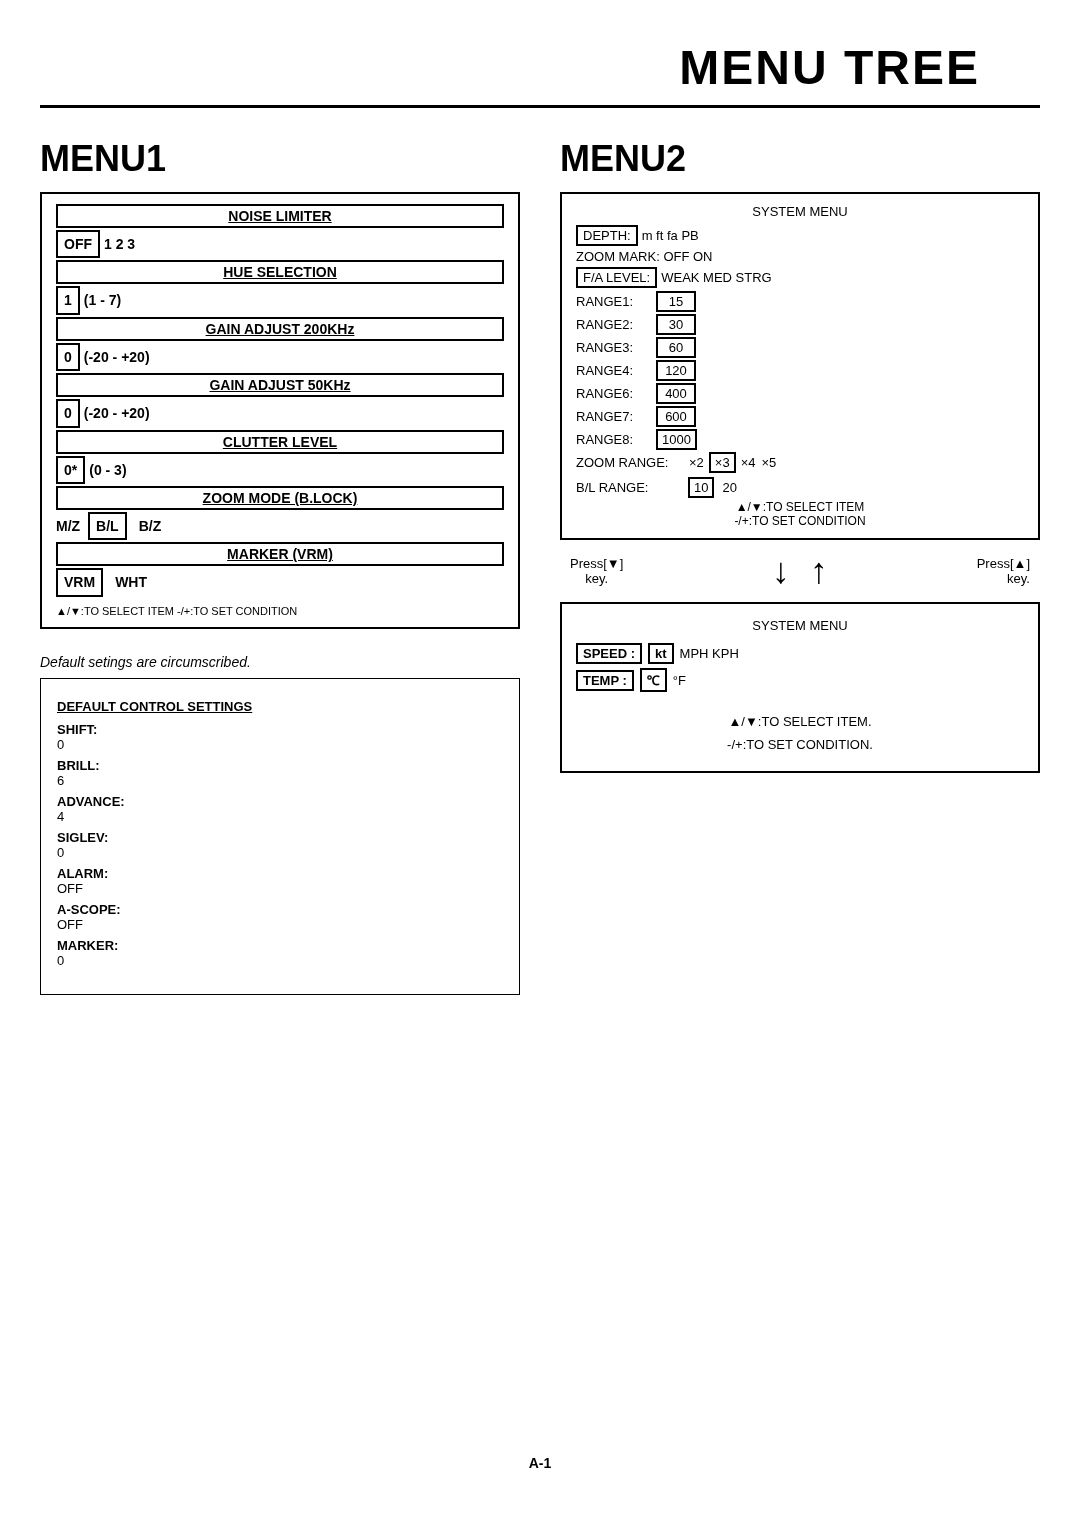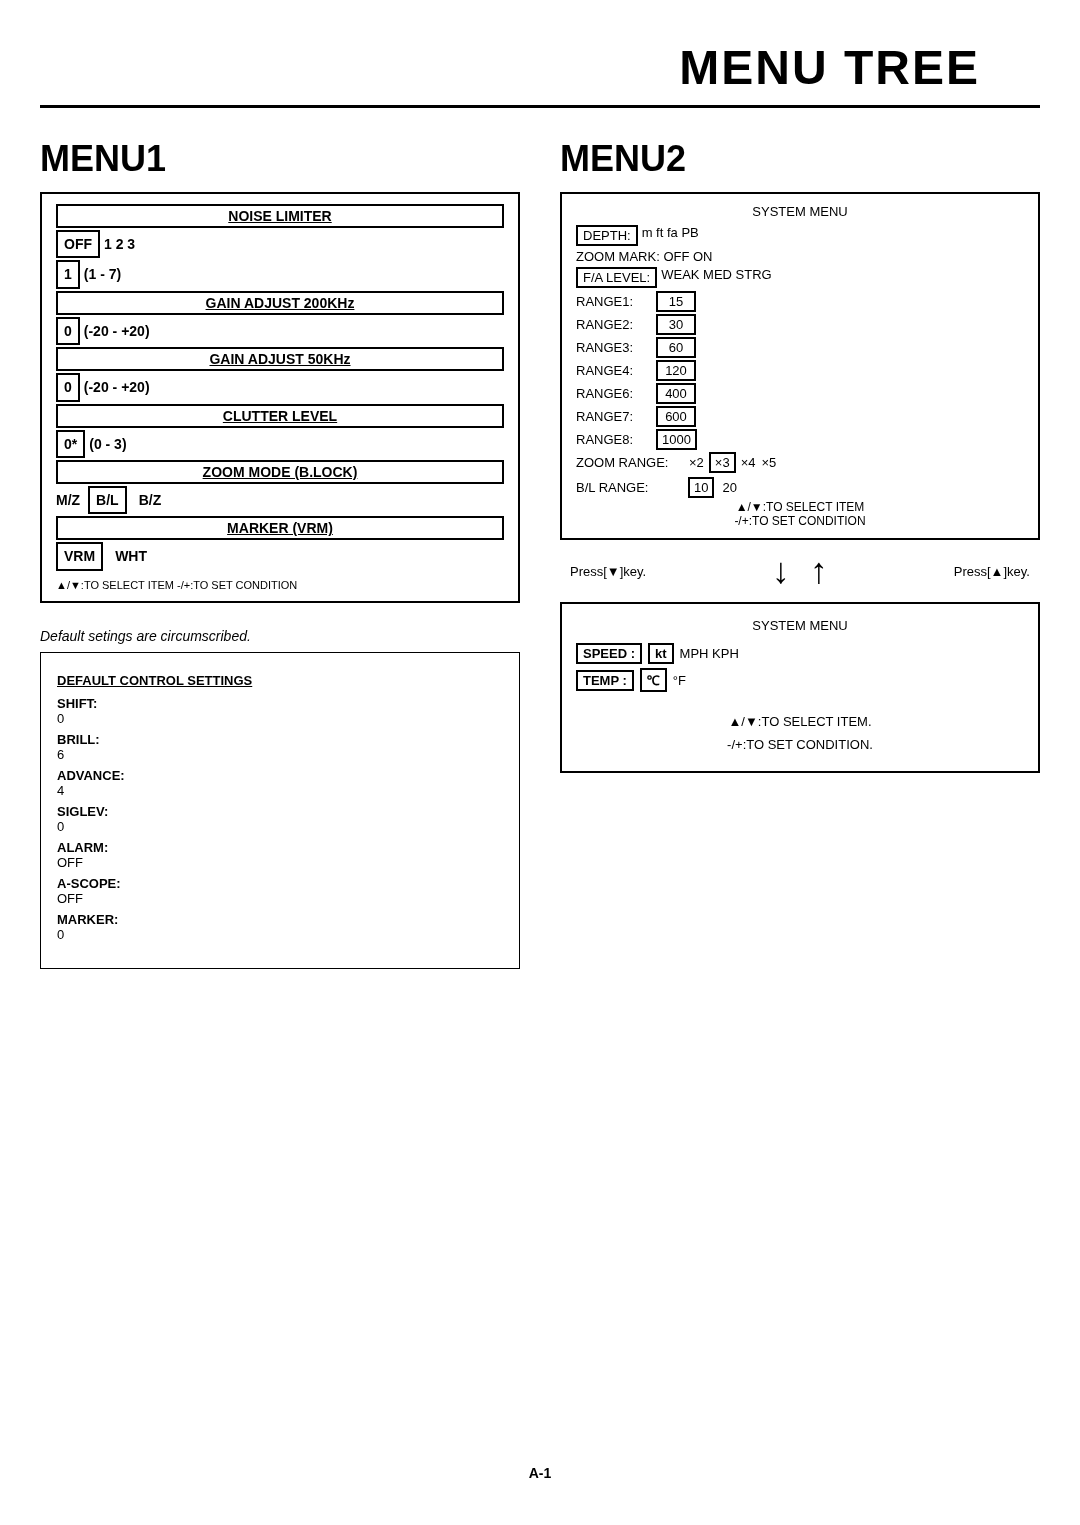--- a/index.html
+++ b/index.html
@@ -132,20 +132,21 @@
       font-size: 13px;
     }
     .system-menu-title {
       text-align: center;
       font-size: 13px;
       font-weight: 400;
       margin-bottom: 6px;
     }
     .sm-row {
       display: flex;
+      align-items: center;
       margin-bottom: 3px;
       font-size: 13px;
     }
     .sm-row .boxed {
       border: 2px solid #000;
       padding: 1px 5px;
       margin-right: 4px;
       font-size: 13px;
     }
     .sm-range-row {
@@ -172,20 +173,21 @@
     
     .arrows-section {
       display: flex;
       justify-content: space-between;
       align-items: center;
       margin: 10px 0;
       padding: 0 10px;
     }
     .arrow-group {
       display: flex;
+      flex-direction: column;
       align-items: center;
       font-size: 13px;
     }
     .press-label {
       font-size: 13px;
     }
 
     
     .speed-temp-box {
       border: 2px solid #000;
@@ -215,21 +217,21 @@
       margin-top: 18px;
       line-height: 1.8;
     }
 
     
     .page-number {
       text-align: center;
       font-size: 14px;
       font-weight: 700;
       position: absolute;
-      bottom: 44px;
+      bottom: 54px;
       left: 50%;
       transform: translateX(-50%);
     }
 
     
     .zoom-range-line {
       display: flex;
       align-items: center;
       margin-bottom: 4px;
       font-size: 13px;
@@ -277,20 +279,23 @@
     <div class="menu-box menu1-box">
 
       <div class="full-width-box">
         <span class="underline-title">NOISE LIMITER</span>
       </div>
       <div class="menu-item-row">
         <span class="boxed-text">OFF</span>
         <span>1  2  3</span>
       </div>
 
+      <div class="full-width-box">
+        <span class="underline-title">HUE SELECTION</span>
+      </div>
       <div class="menu-item-row">
         <span class="boxed-text">1</span>
         <span>(1 - 7)</span>
       </div>
 
       <div class="full-width-box">
         <span class="underline-title">GAIN ADJUST 200KHz</span>
       </div>
       <div class="menu-item-row">
         <span class="boxed-text">0</span>

